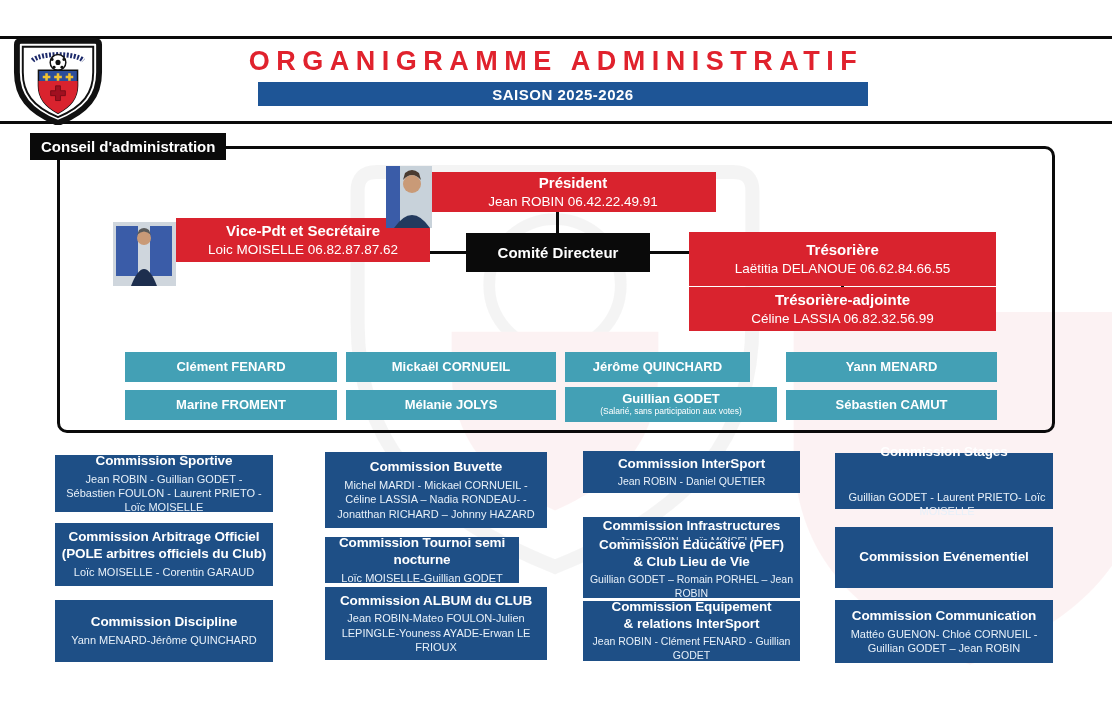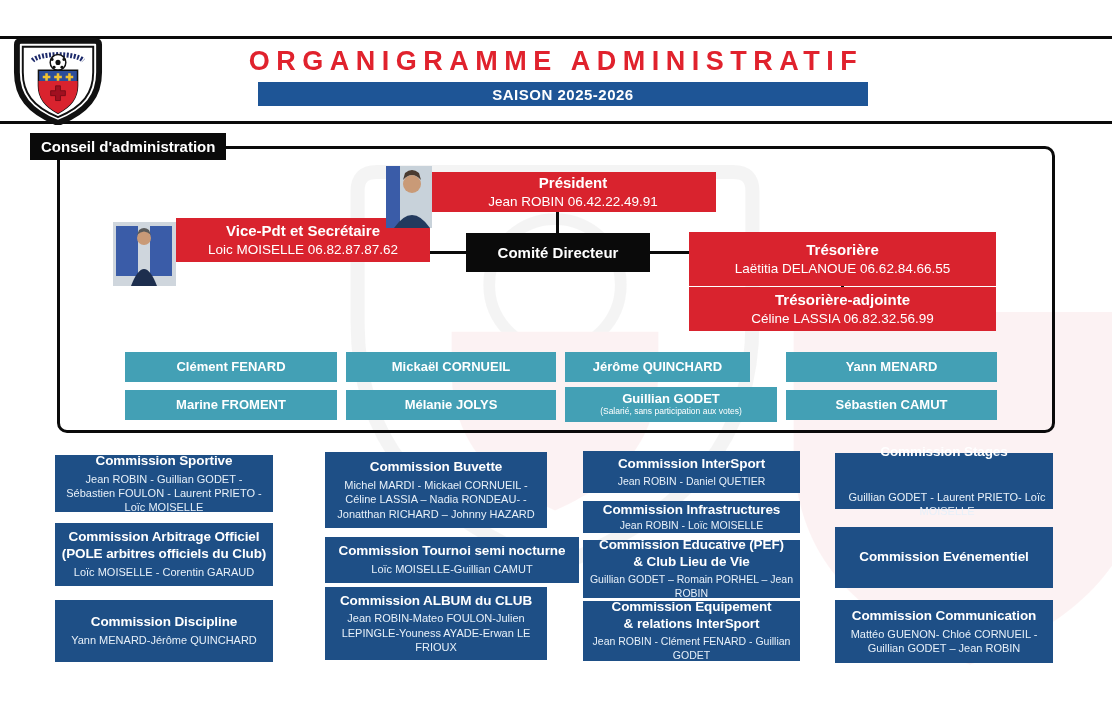--- a/index.html
+++ b/index.html
@@ -195,34 +195,34 @@
 </div>
 <div class="abs com" style="left:55px;top:600px;width:218px;height:62px;">
   <div class="com-title">Commission Discipline</div>
   <div class="com-members">Yann MENARD-Jérôme QUINCHARD</div>
 </div>
 
 <div class="abs com" style="left:325px;top:452px;width:222px;height:76px;">
   <div class="com-title">Commission Buvette</div>
   <div class="com-members">Michel MARDI - Mickael CORNUEIL - Céline LASSIA – Nadia RONDEAU- - Jonatthan RICHARD – Johnny HAZARD</div>
 </div>
-<div class="abs com" style="left:325px;top:537px;width:254px;height:46px;">
+<div class="abs com" style="left:325px;top:537px;width:194px;height:46px;">
   <div class="com-title">Commission Tournoi semi nocturne</div>
-  <div class="com-members">Loïc MOISELLE-Guillian CAMUT</div>
+  <div class="com-members">Loïc MOISELLE-Guillian GODET</div>
 </div>
 <div class="abs com" style="left:325px;top:587px;width:222px;height:73px;">
   <div class="com-title">Commission ALBUM du CLUB</div>
   <div class="com-members">Jean ROBIN-Mateo FOULON-Julien LEPINGLE-Youness AYADE-Erwan LE FRIOUX</div>
 </div>
 
 <div class="abs com" style="left:583px;top:451px;width:217px;height:42px;">
   <div class="com-title">Commission InterSport</div>
   <div class="com-members small">Jean ROBIN - Daniel QUETIER</div>
 </div>
-<div class="abs com" style="left:583px;top:501px;width:217px;height:32px;padding:1px 6px;">
+<div class="abs com" style="left:583px;top:517px;width:217px;height:32px;padding:1px 6px;">
   <div class="com-title">Commission Infrastructures</div>
   <div class="com-members small" style="margin-top:0;">Jean ROBIN - Loïc MOISELLE</div>
 </div>
 <div class="abs com" style="left:583px;top:540px;width:217px;height:58px;">
   <div class="com-title">Commission Educative (PEF)</div>
   <div class="com-title">&amp; Club Lieu de Vie</div>
   <div class="com-members small">Guillian GODET – Romain PORHEL –  Jean ROBIN</div>
 </div>
 <div class="abs com" style="left:583px;top:601px;width:217px;height:60px;">
   <div class="com-title">Commission Equipement</div>

